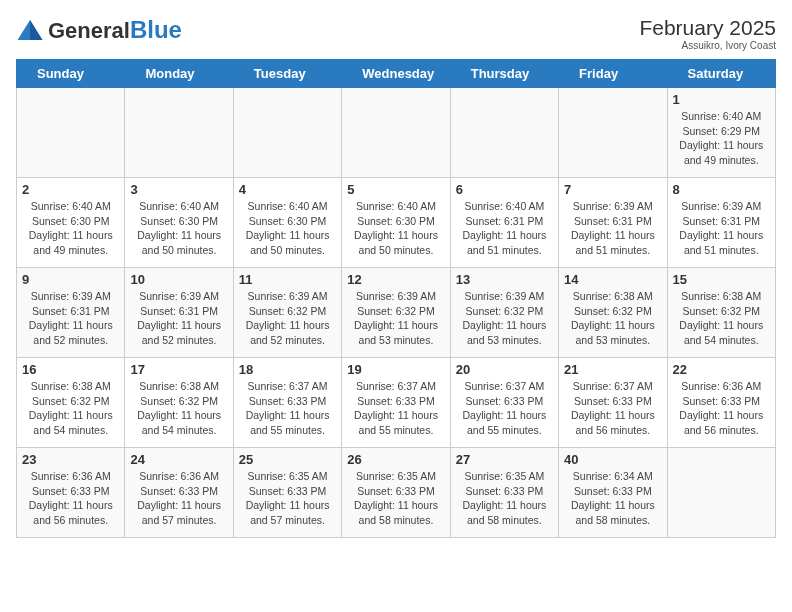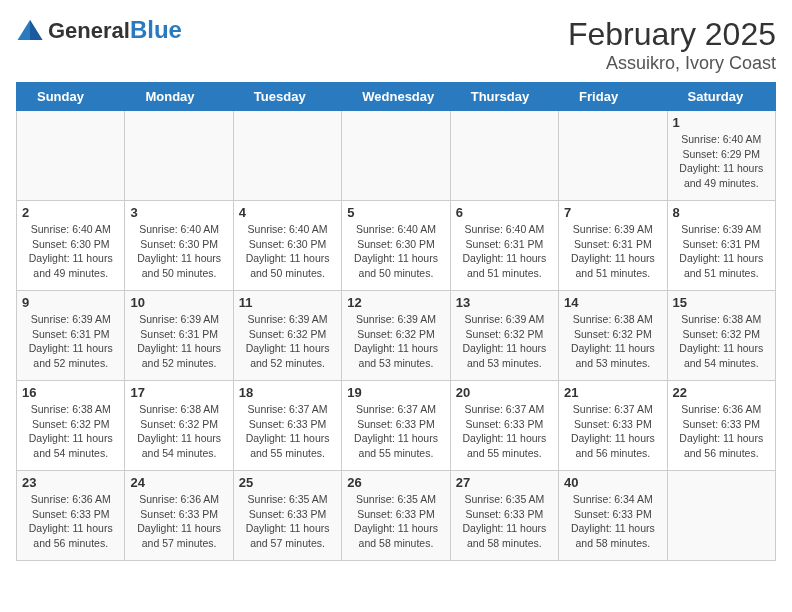--- a/index.html
+++ b/index.html
@@ -23,26 +23,27 @@
     }
     .logo-icon {
       width: 28px;
       height: 24px;
       position: relative;
     }
     .title-block {
       text-align: right;
     }
     .calendar-title {
-      font-size: 32px;
+      font-size: 21px;
       font-weight: normal;
       color: #333;
+      text-align: center;
     }
     .calendar-subtitle {
-      font-size: 18px;
+      font-size: 10px;
       color: #555;
     }
     table {
       width: 100%;
       border-collapse: collapse;
       table-layout: fixed;
     }
     thead tr th {
       background-color: #2a7abf;
       color: #fff;

